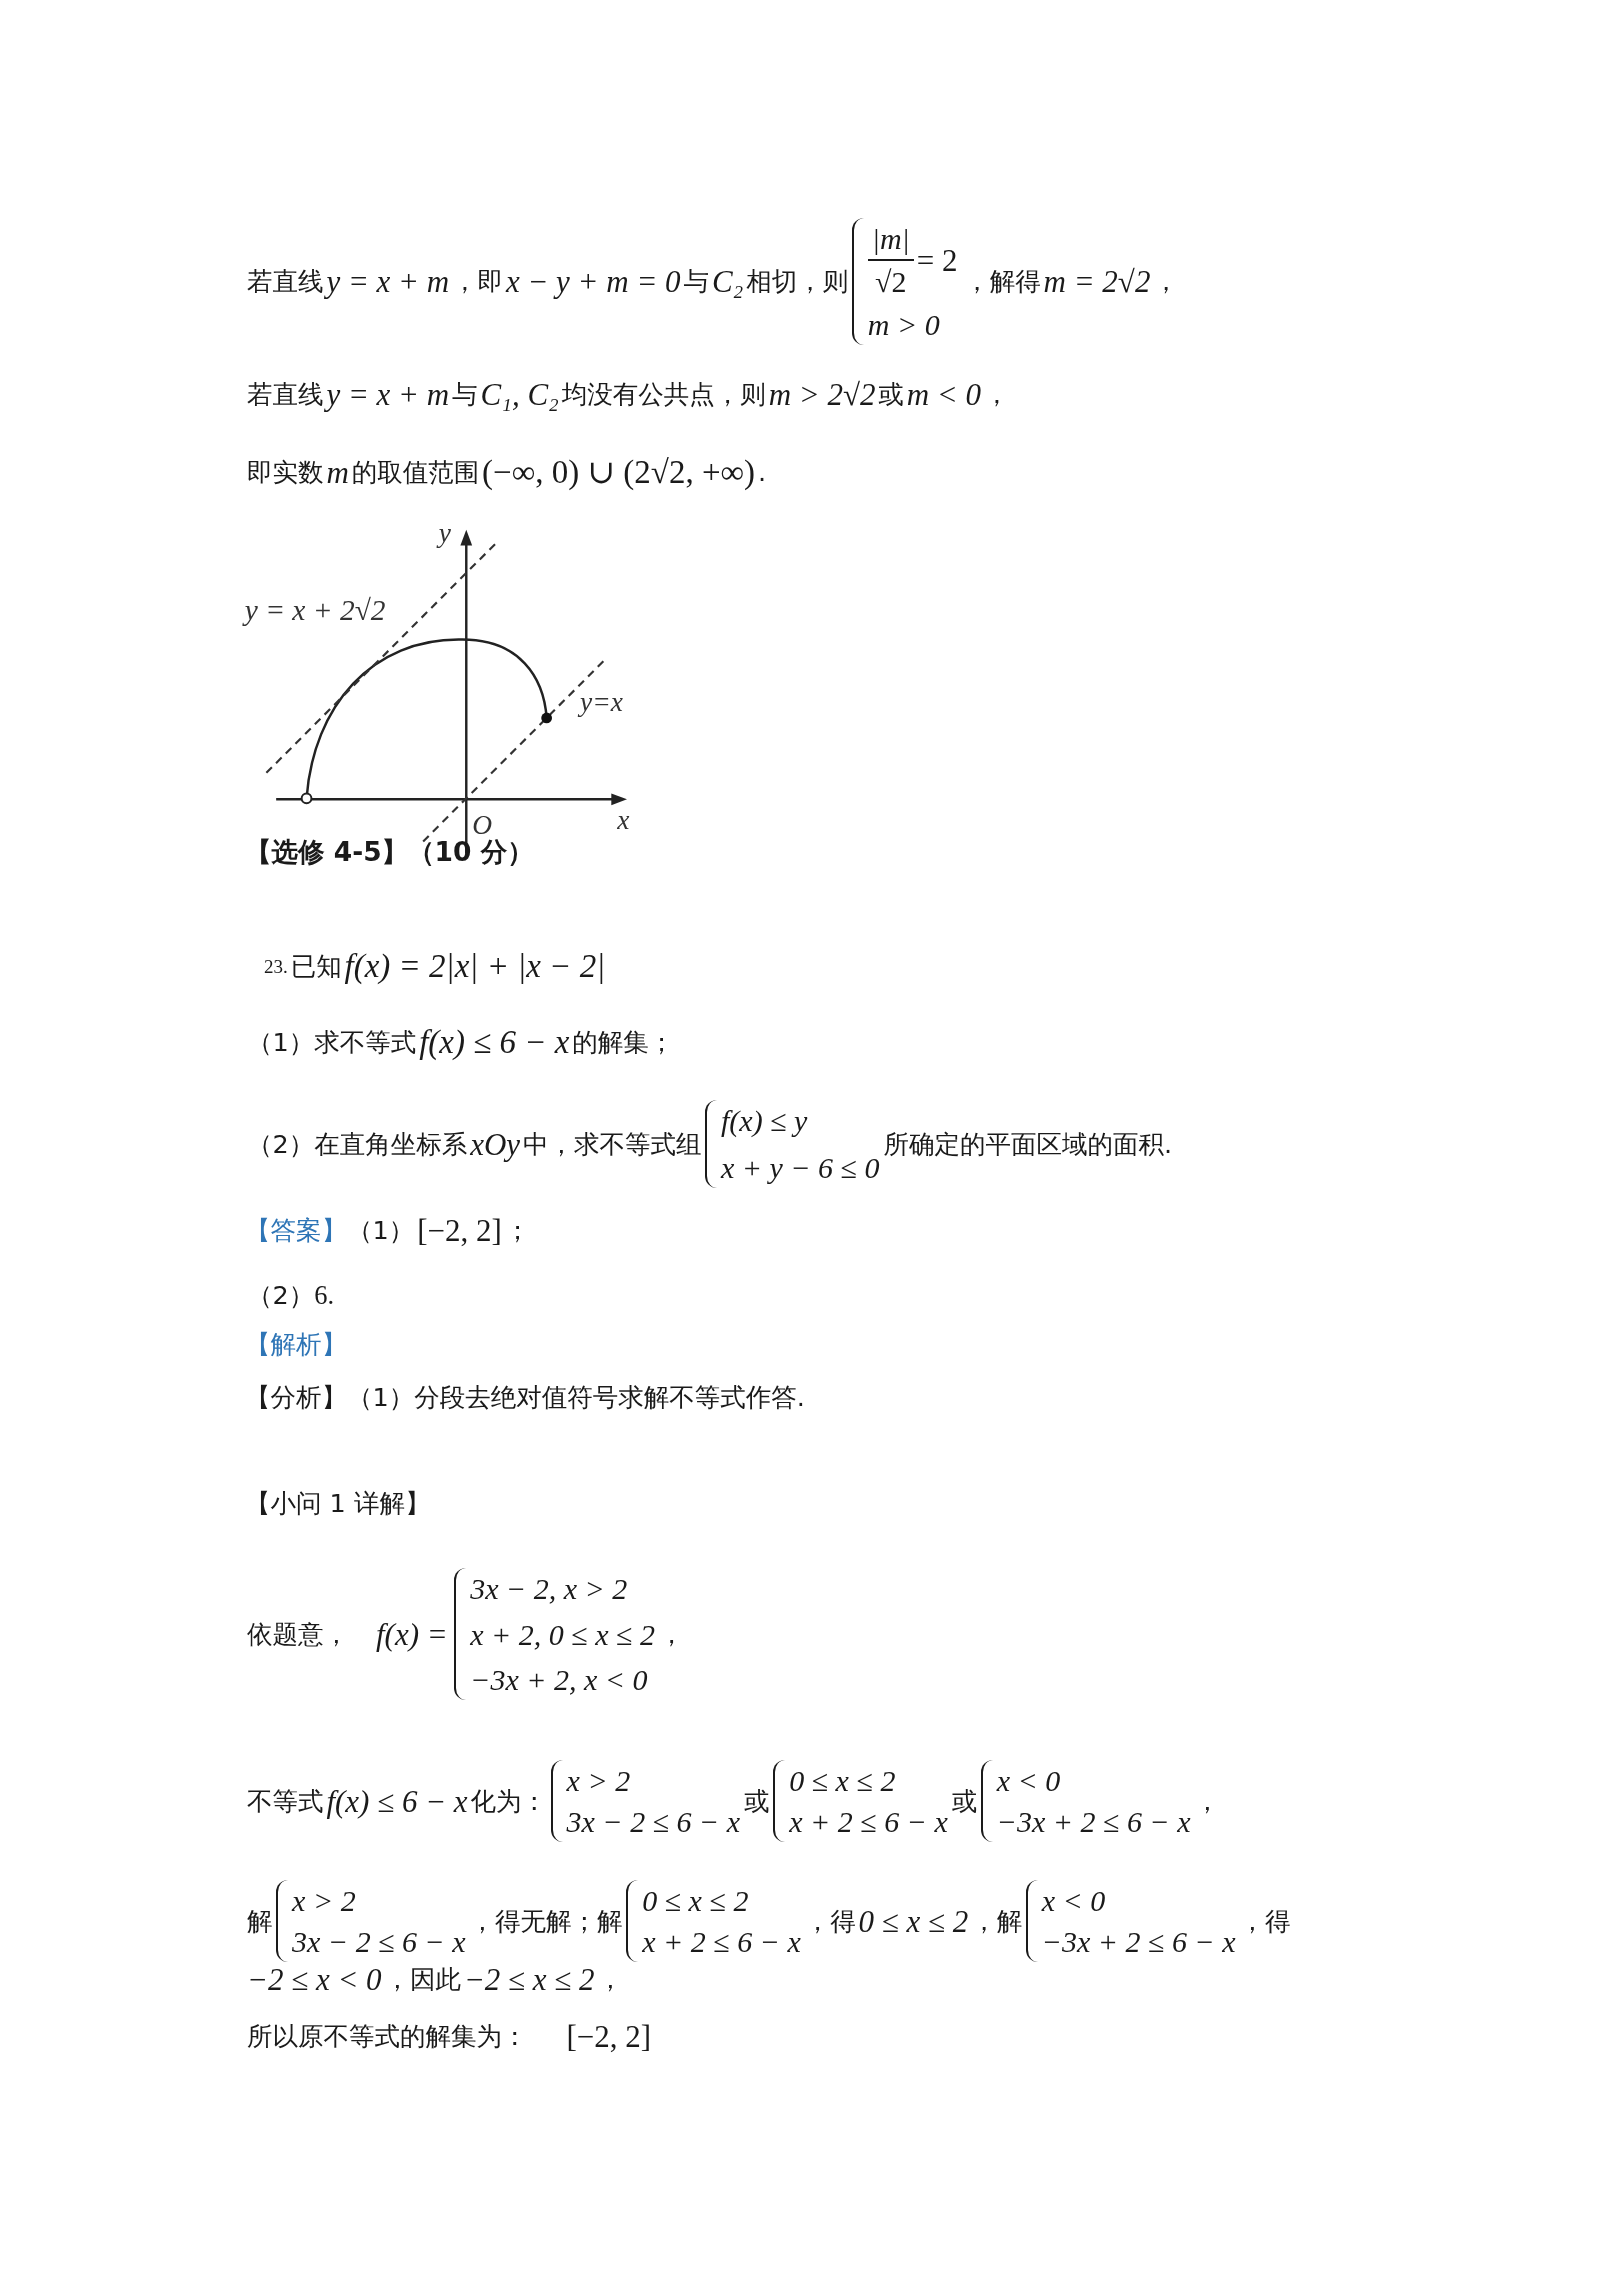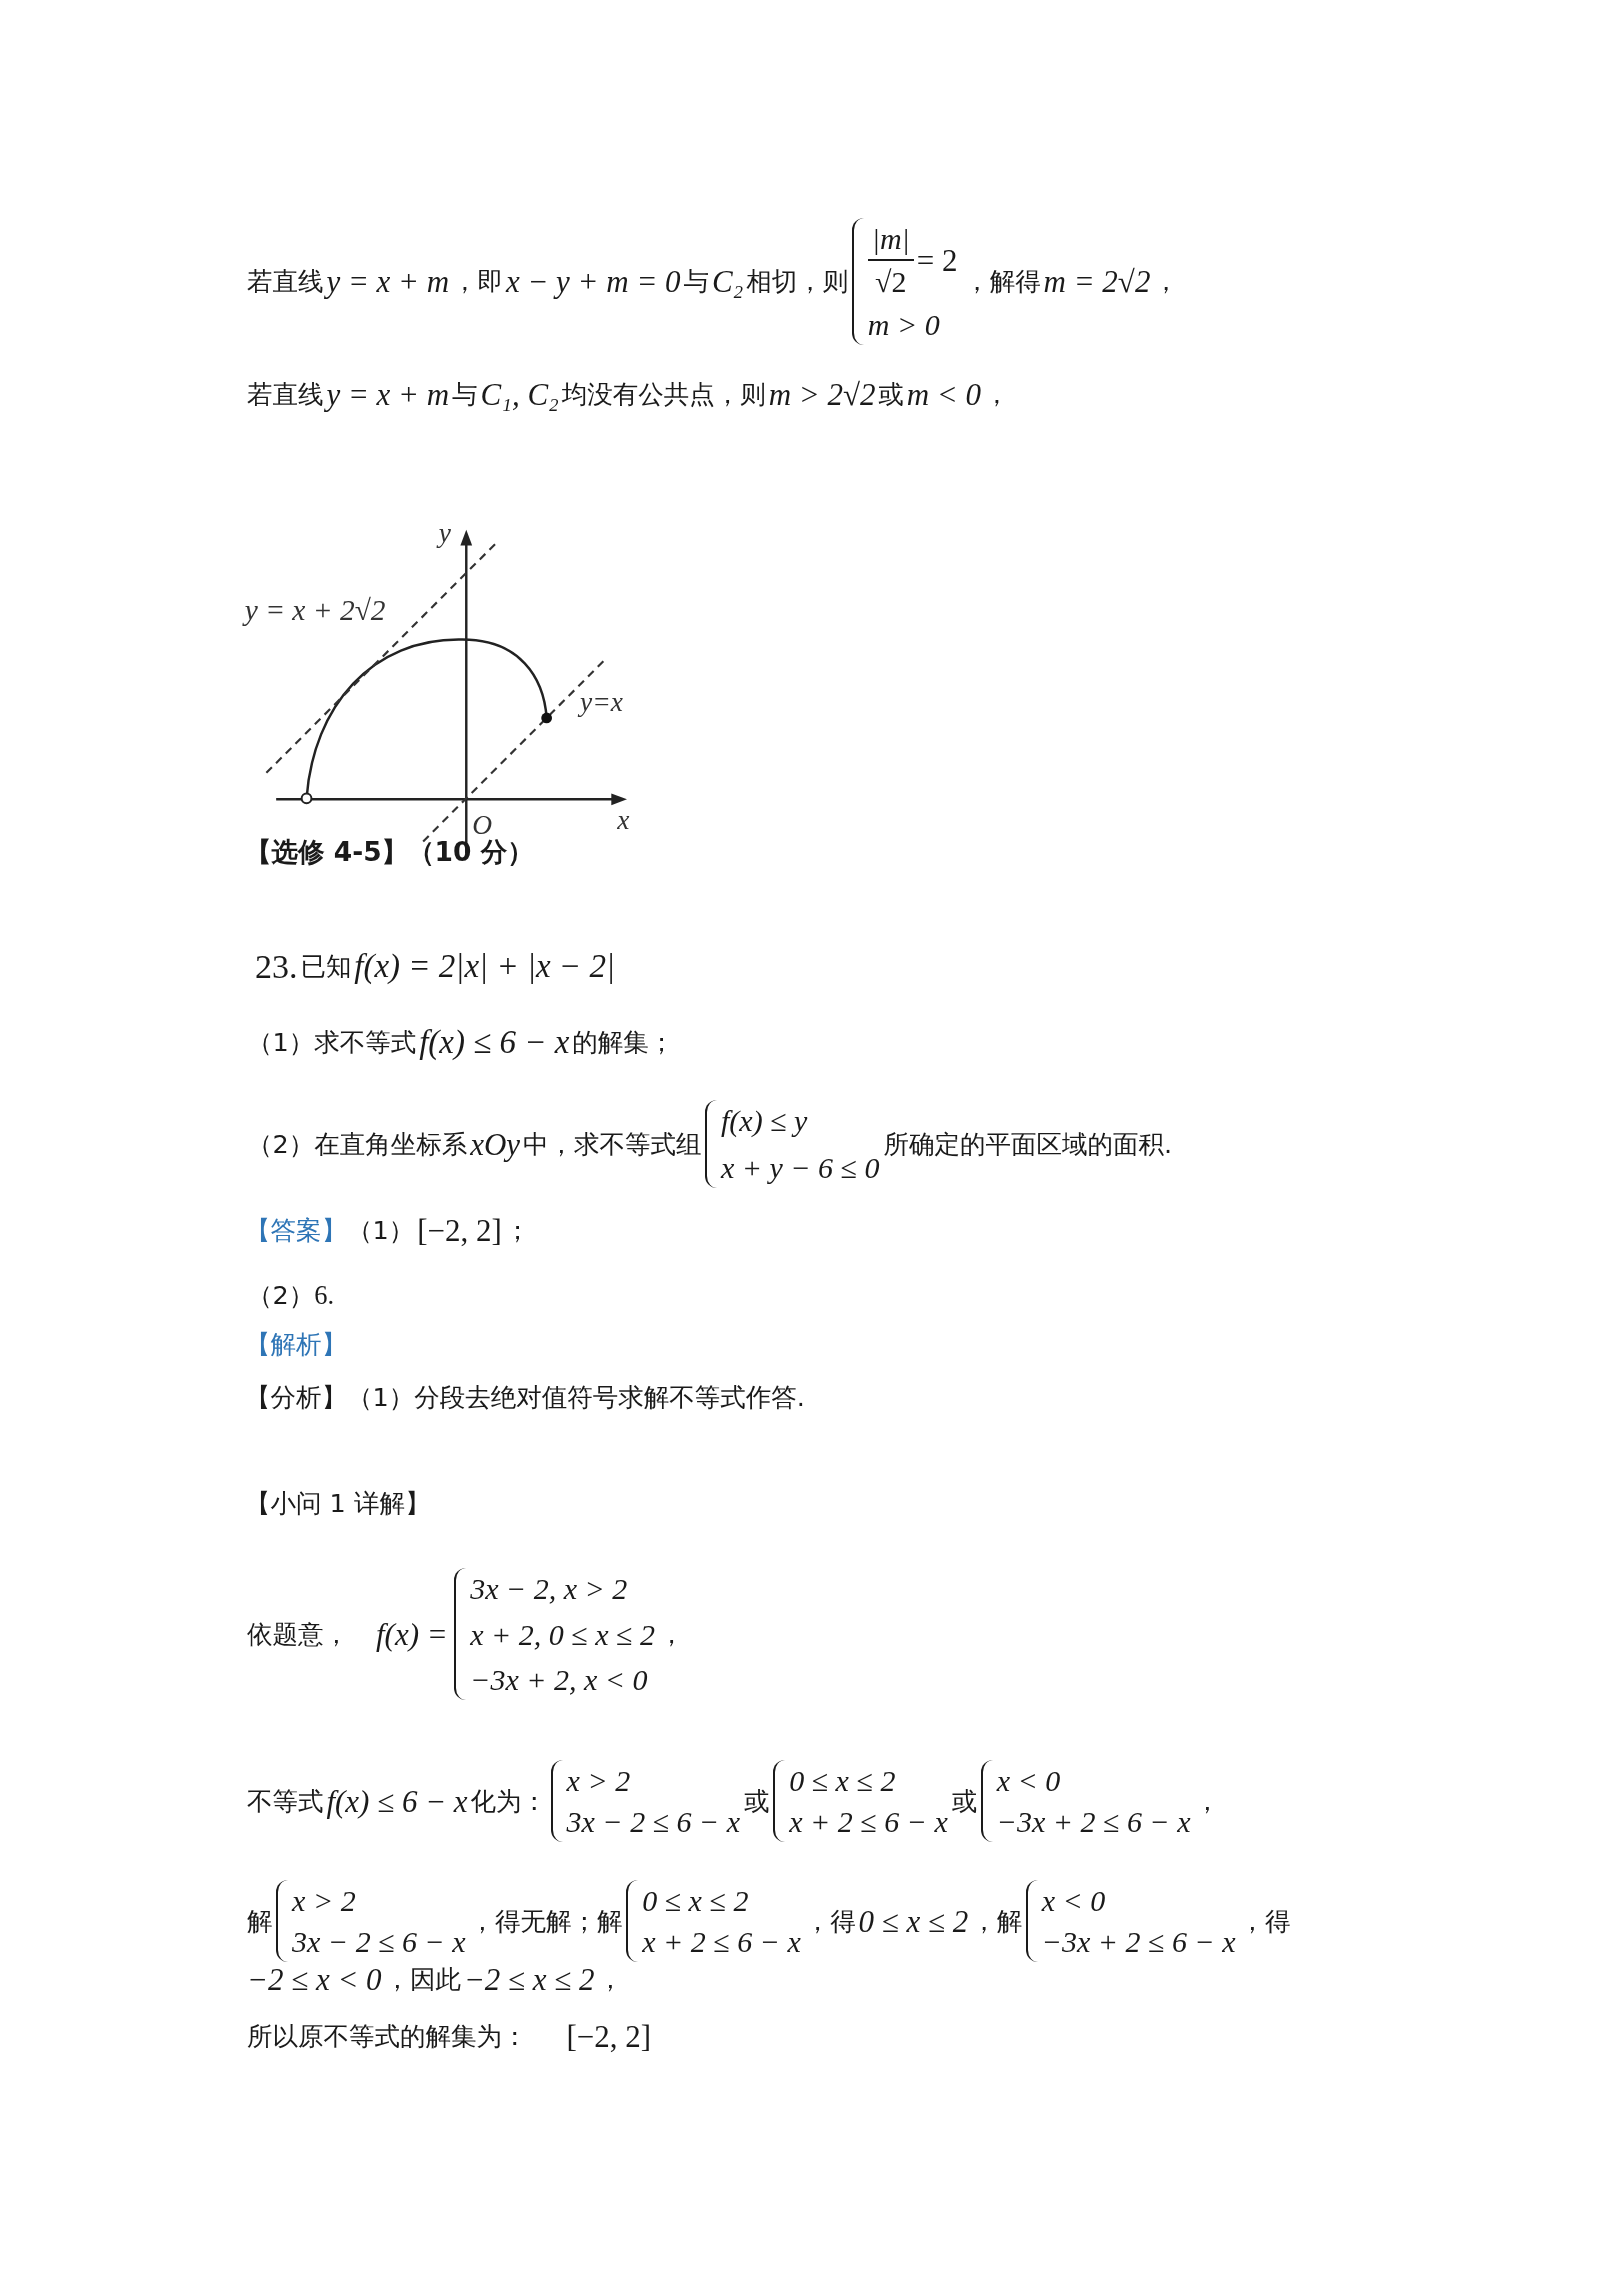--- a/index.html
+++ b/index.html
@@ -59,20 +59,27 @@
     <span class="m">y = x + m</span>
     <span class="cn">与</span>
     <span class="m">C₁, C₂</span>
     <span class="cn">均没有公共点，则</span>
     <span class="m">m &gt; 2√2</span>
     <span class="cn">或</span>
     <span class="m">m &lt; 0</span>
     <span class="cn">，</span>
   </div>
 
+  <div class="line" style="top:453px;">
+    <span class="cn">即实数</span>
+    <span class="m">m</span>
+    <span class="cn">的取值范围</span>
+    <span class="mu" style="font-size:33px;">(−∞, 0) ∪ (2√2, +∞)</span>
+    <span class="cn">.</span>
+  </div>
 
   <svg style="position:absolute;left:235px;top:510px;" width="441" height="363" viewBox="0 0 450 370">
 
     <line x1="42" y1="295" x2="395" y2="295" stroke="#222" stroke-width="2.5"></line>
     <polygon points="400,295 384,289 384,301" fill="#222"></polygon>
 
     <line x1="236" y1="350" x2="236" y2="30" stroke="#222" stroke-width="2.5"></line>
     <polygon points="236,20 230,36 242,36" fill="#222"></polygon>
 
     <path d="M 73 294 C 80 200, 140 130, 232 132 C 290 132, 315 170, 318 212" fill="none" stroke="#222" stroke-width="2.5"></path>
@@ -89,21 +96,21 @@
     <text x="208" y="32" font-size="28" fill="#333">y</text>
     <text x="390" y="325" font-size="28" fill="#333">x</text>
     <text x="242" y="330" font-size="28" fill="#333">O</text>
   </svg>
 
   <div class="line" style="top:832px;left:245px;">
     <span class="cn bold" style="font-size:26.5px;">【选修 4-5】（10 分）</span>
   </div>
 
   <div class="line" style="top:947px;left:247px;">
-    <span class="mu" style="font-size:34px;margin-left:8px;">23.</span>
+    <span class="mu" style="font-size:19px;margin-left:17px;">23.</span>
     <span class="cn">已知</span>
     <span class="m" style="font-size:33px;">f(x) = 2|x| + |x − 2|</span>
   </div>
 
   <div class="line" style="top:1023px;">
     <span class="cn">（1）</span>
     <span class="cn">求不等式</span>
     <span class="m" style="font-size:33px;">f(x) ≤ 6 − x</span>
     <span class="cn">的解集；</span>
   </div>

